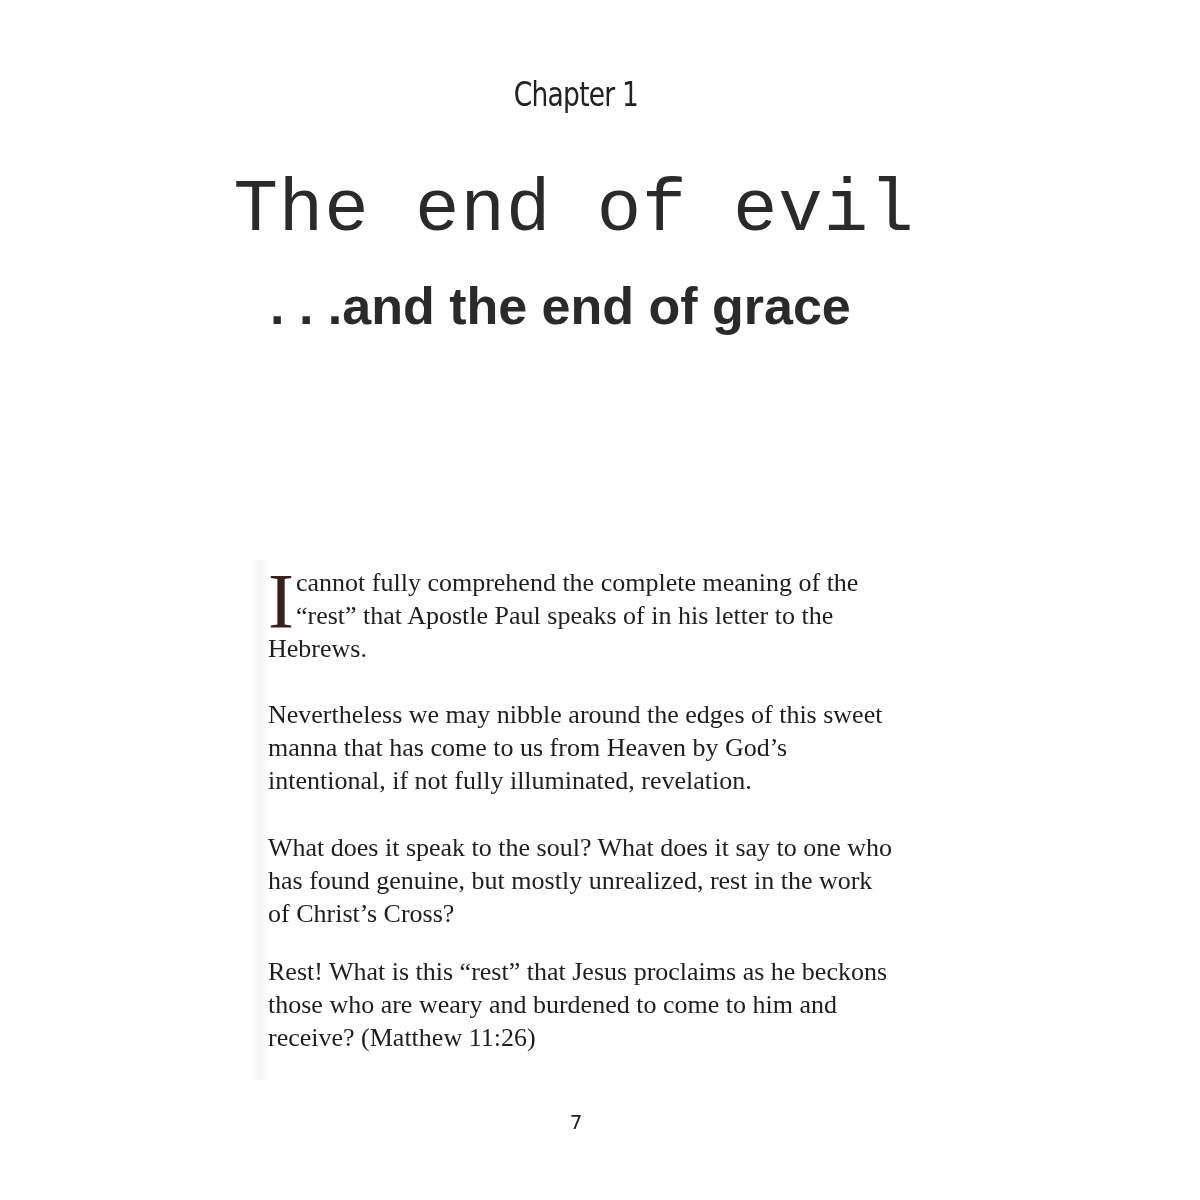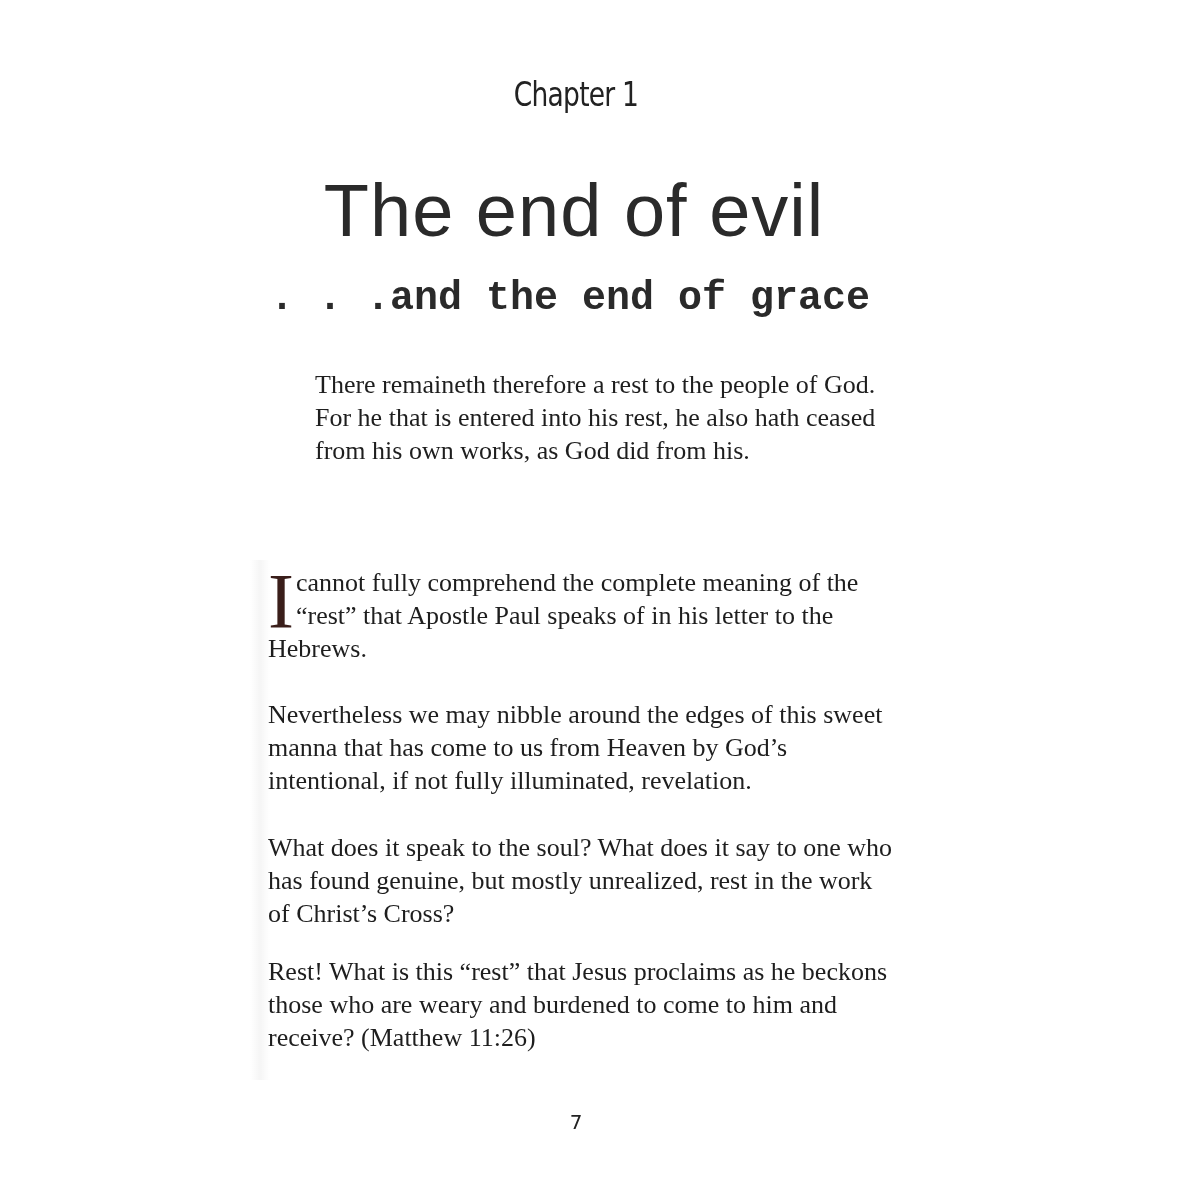--- a/index.html
+++ b/index.html
@@ -12,26 +12,26 @@
       position: absolute; left: 250px; top: 560px; width: 20px; height: 520px;
       background: linear-gradient(to right, rgba(0,0,0,0.0), rgba(0,0,0,0.04), rgba(0,0,0,0.0));
     }
     .chapter-label {
       position: absolute; left: 0; width: 1152px; top: 74px; text-align: center;
       font-family: "DejaVu Sans", sans-serif; font-size: 34px; color: #222;
       letter-spacing: -1px; transform: scaleX(0.78); transform-origin: 576px 0;
     }
     .title {
       position: absolute; left: 0; width: 1148px; top: 168px; text-align: center;
-      font-family: Liberation Sans, sans-serif; font-weight: normal; font-size: 74px; color: #2a2a2a;
+      font-family: Liberation Mono, monospace; font-weight: normal; font-size: 74px; color: #2a2a2a;
       letter-spacing: 1px; margin: 0;
     }
     .subtitle {
       position: absolute; left: 270px; top: 276px;
-      font-family: Liberation Mono, monospace; font-size: 40px; color: #2a2a2a; margin: 0;
+      font-family: Liberation Sans, sans-serif; font-size: 52px; color: #2a2a2a; margin: 0;
     }
     .serif { font-family: "Liberation Serif", "DejaVu Serif", serif; font-size: 26px; line-height: 33px; color: #1e1e1e; }
     .scripture { position: absolute; left: 315px; top: 368px; width: 580px; }
     .scripture-ref { font-weight: bold; color: #2b1414; font-size: 25px; line-height: 34px; }
     .para { position: absolute; left: 268px; width: 630px; margin: 0; }
     .p1 { top: 566px; }
     .p2 { top: 698px; }
     .p3 { top: 831px; }
     .p4 { top: 955px; }
     .dropcap {
@@ -47,21 +47,20 @@
 <body>
 
 <div class="page">
   <div class="shadow-left"></div>
 
   <div class="chapter-label">Chapter 1</div>
   <h1 class="title">The end of evil</h1>
   <h2 class="subtitle">. . .and the end of grace</h2>
 
   <div class="scripture serif">
-    <div>There remaineth therefore a rest to the people of God.  For he that is entered into his rest, he also hath ceased from his own works, as God did from his.</div>
   </div>
 
   <p class="para p1 serif">
     <span class="dropcap">I</span><span>cannot fully comprehend the complete meaning of the “rest” that Apostle Paul speaks of in his letter to the Hebrews.</span>
   </p>
   <p class="para p2 serif">Nevertheless we may nibble around the edges of this sweet manna that has come to us from Heaven by God’s intentional, if not fully illuminated, revelation.</p>
   <p class="para p3 serif">What does it speak to the soul?  What does it say to one who has found genuine, but mostly unrealized, rest in the work of Christ’s Cross?</p>
   <p class="para p4 serif">Rest!  What is this “rest” that Jesus proclaims as he beckons those who are weary and burdened to come to him and receive?  (Matthew 11:26)</p>
 
   <div class="page-number">7</div>

